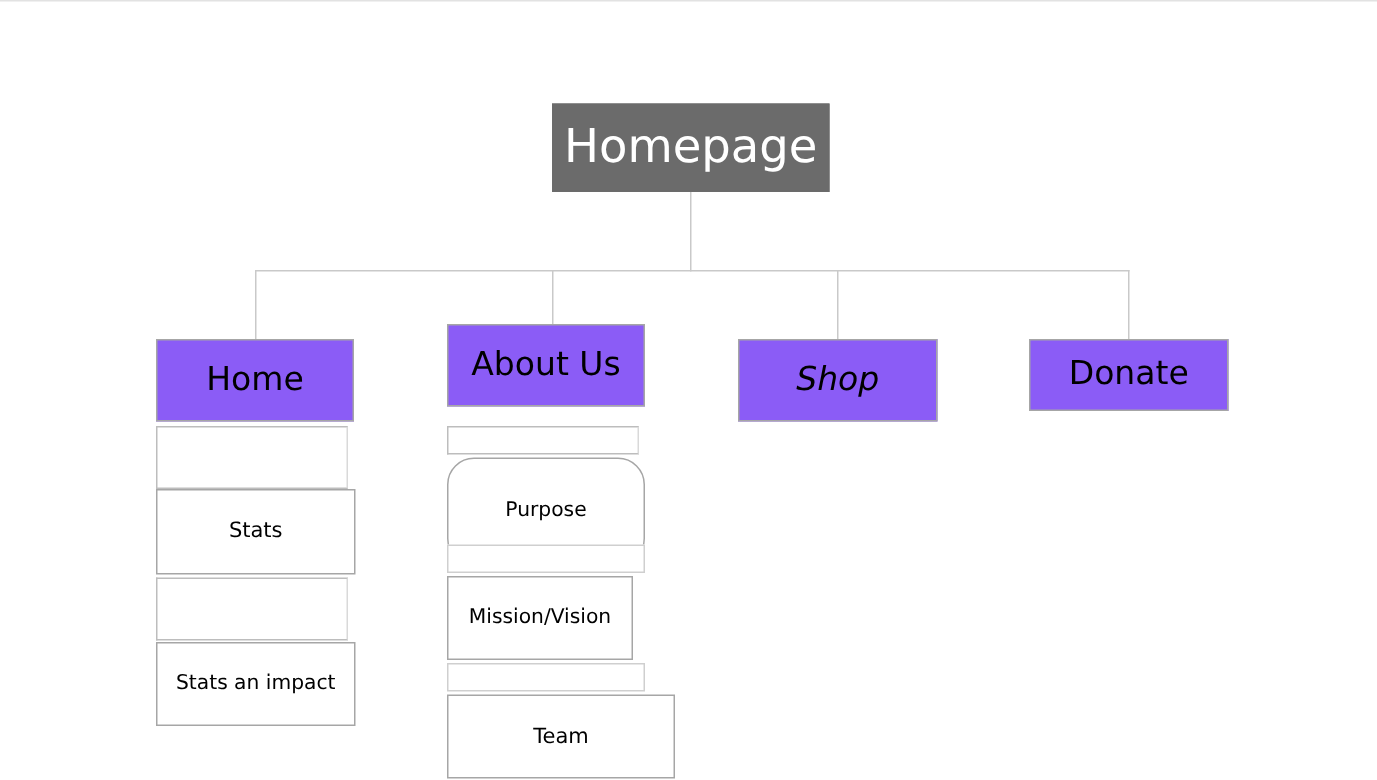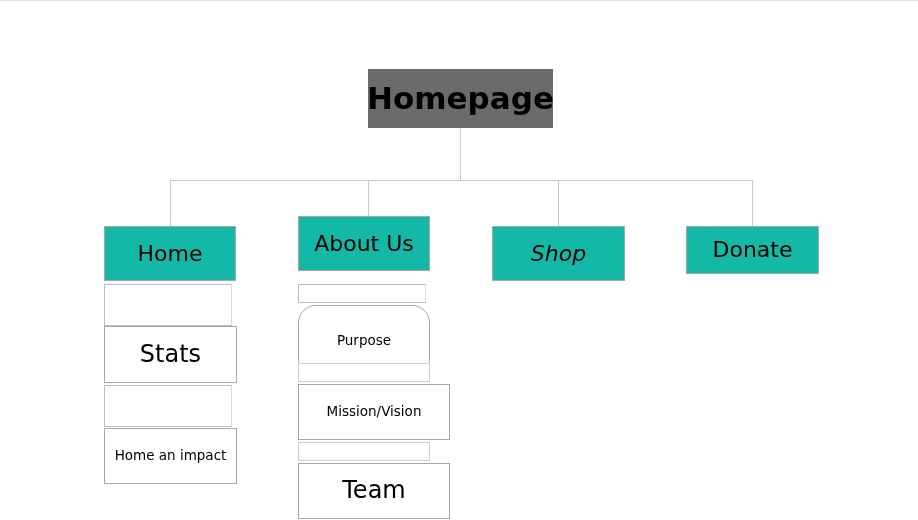--- a/index.html
+++ b/index.html
@@ -50,32 +50,32 @@
     line-height: 1.15;
     color: #000000;
     border: 1px solid #a6a6a6;
     background: #ffffff;
     white-space: nowrap;
   }
 
   .node.root {
     background: #6b6b6b;
     border-color: #6b6b6b;
-    color: #000000;
+    color: #ffffff;
     font-size: 31px;
-    font-weight: 700;
+    font-weight: 400;
   }
 
   .node.level2 {
-    background: #14b8a6;
+    background: #8b5cf6;
     border-color: #a6a6a6;
     font-size: 22px;
   }
 
-  .node.leaf-lg { font-size: 24px; }
+  .node.leaf-lg { font-size: 14px; }
   .node.leaf-sm { font-size: 13.5px; }
 
   
   .node.spacer {
     border: 1px solid #bdbdbd;
     border-right-color: #d9d9d9;
     background: #ffffff;
   }
   .node.spacer-thin {
     border: 1px solid #cfcfcf;
@@ -101,31 +101,31 @@
   <div class="node root" style="left:368px; top:69px; width:185px; height:59px;">Homepage</div>
 
   <div class="node level2" style="left:104px; top:226px; width:132px; height:55px;">Home</div>
 
   <div class="node spacer" style="left:104px; top:284px; width:128px; height:42px;"></div>
 
   <div class="node leaf-lg" style="left:104px; top:326px; width:133px; height:57px;">Stats</div>
 
   <div class="node spacer" style="left:104px; top:385px; width:128px; height:42px;"></div>
 
-  <div class="node leaf-sm" style="left:104px; top:428px; width:133px; height:56px;">Home an impact</div>
+  <div class="node leaf-sm" style="left:104px; top:428px; width:133px; height:56px;">Stats an impact</div>
 
   <div class="node level2" style="left:298px; top:216px; width:132px; height:55px;">About Us</div>
 
   <div class="node spacer" style="left:298px; top:284px; width:128px; height:19px;"></div>
 
   <div class="node leaf-sm" style="left:298px; top:305px; width:132px; height:72px;border-radius:18px;">Purpose</div>
 
   <div class="node spacer-thin" style="left:298px; top:363px; width:132px; height:19px;"></div>
 
-  <div class="node leaf-sm" style="left:298px; top:384px; width:152px; height:56px;">Mission/Vision</div>
+  <div class="node leaf-sm" style="left:298px; top:384px; width:124px; height:56px;">Mission/Vision</div>
 
   <div class="node spacer-thin" style="left:298px; top:442px; width:132px; height:19px;"></div>
 
   <div class="node leaf-lg" style="left:298px; top:463px; width:152px; height:56px;">Team</div>
 
   <div class="node level2" style="left:492px; top:226px; width:133px; height:55px;font-style:italic;">Shop</div>
 
   <div class="node level2" style="left:686px; top:226px; width:133px; height:48px;">Donate</div>
 
 </div>

